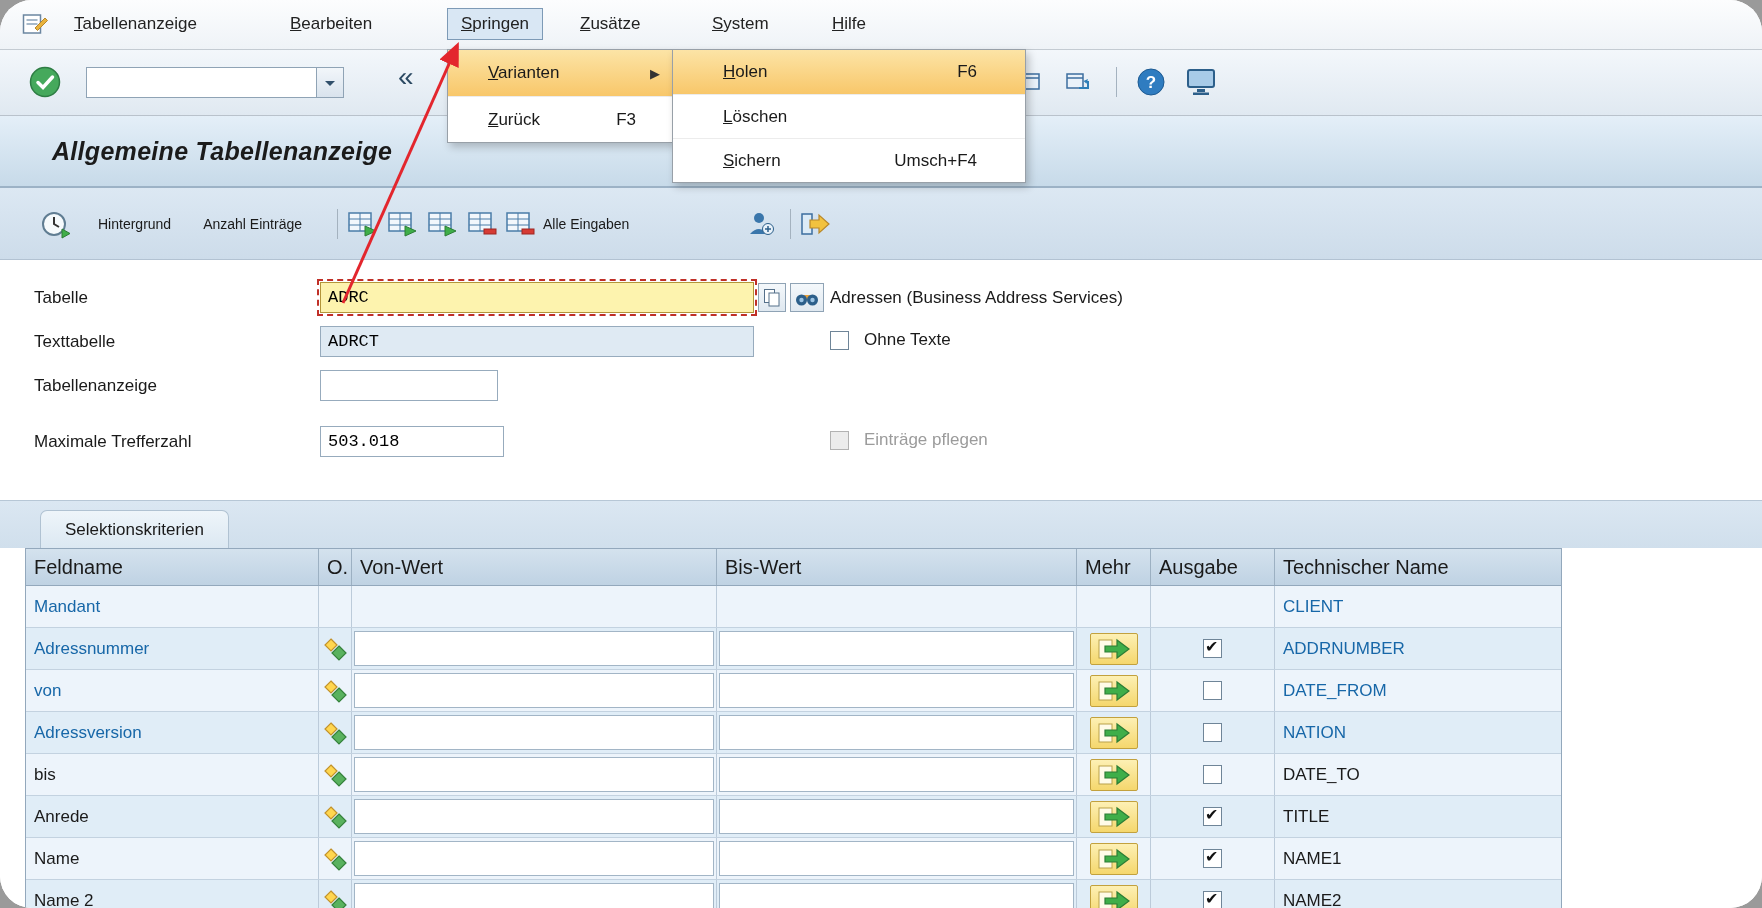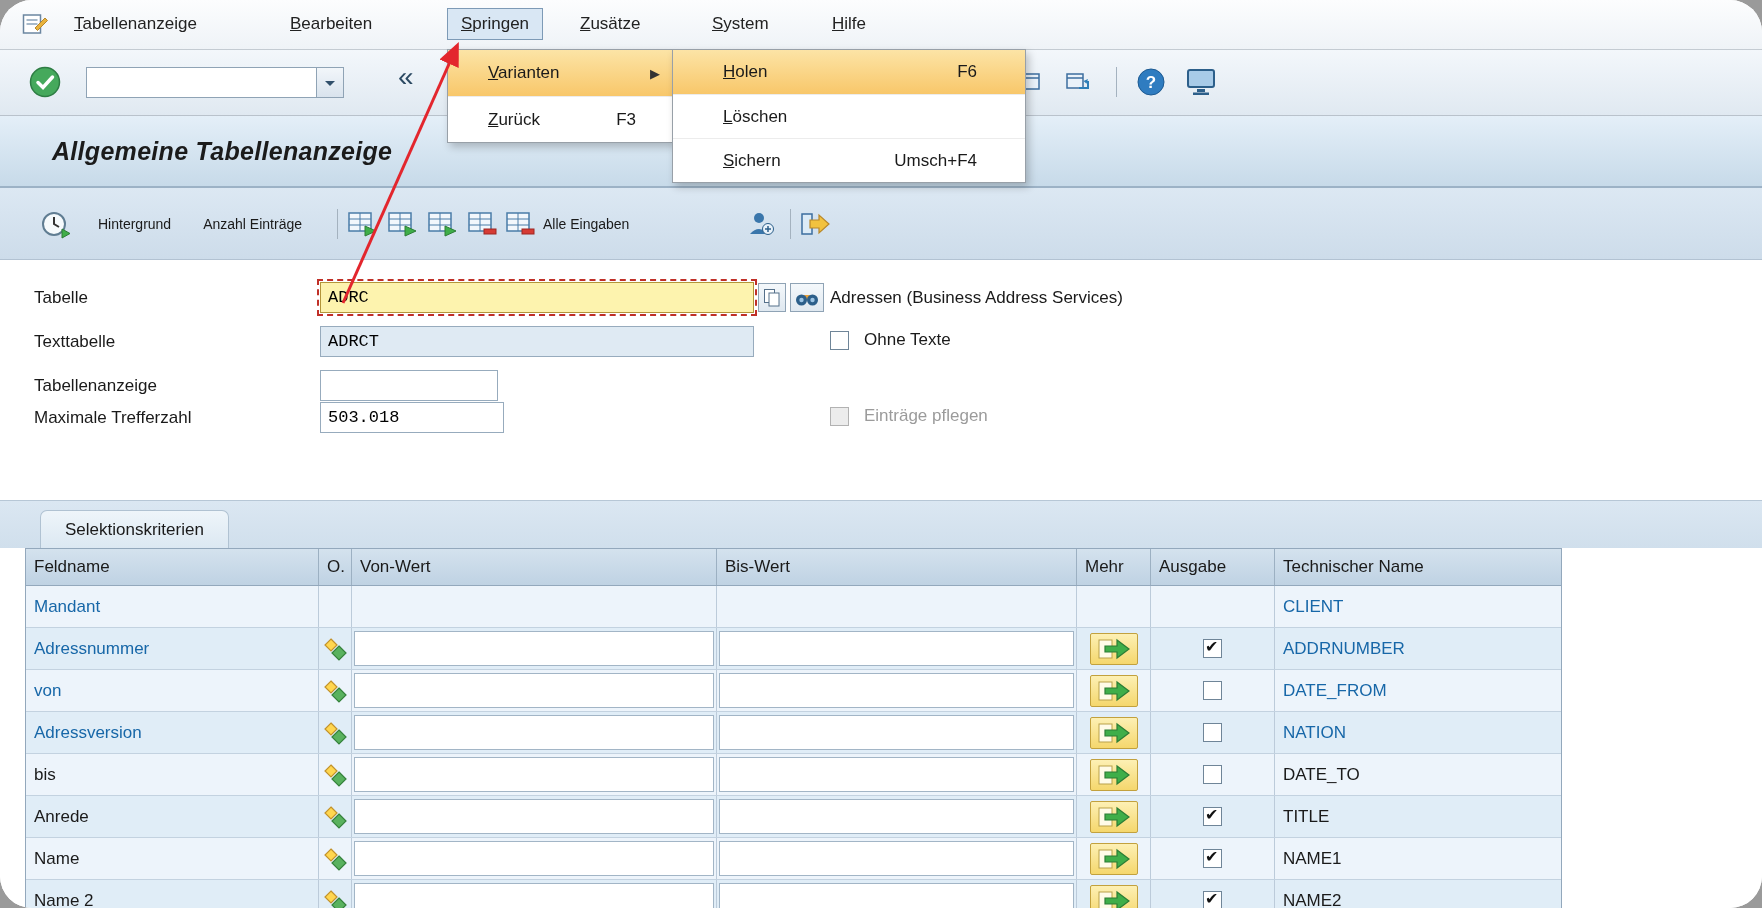--- a/index.html
+++ b/index.html
@@ -60,21 +60,21 @@
   .cbrow.disabled span{color:#9b9b9b;}
 
   
   .selgroup{position:relative;height:408px;background:#fff;}
   .strip{height:48px;background:linear-gradient(#dbe7f2,#d0dfec);border-top:1px solid #b7c7d6;position:relative;}
   .strip-tab{position:absolute;left:40px;bottom:0;padding:9px 24px 8px;font-size:17px;
              background:linear-gradient(#eef5fa,#dce8f2);border:1px solid #b0c2d2;border-bottom:none;border-radius:7px 7px 0 0;}
   .table{margin-left:25px;width:1537px;border-left:1px solid #93a8bc;border-right:1px solid #93a8bc;}
   .sel-grid{display:grid;grid-template-columns:293px 33px 365px 360px 74px 124px 287px;}
   .thead{background:linear-gradient(#d4e2ee,#bfd2e3);border-top:1px solid #93a8bc;border-bottom:1px solid #93a8bc;height:38px;}
-  .hc{font-size:17px;line-height:36px;padding-left:8px;border-right:1px solid #9cb0c2;white-space:nowrap;overflow:hidden;}
+  .hc{font-size:20px;line-height:36px;padding-left:8px;border-right:1px solid #9cb0c2;white-space:nowrap;overflow:hidden;}
   .hc:last-child{border-right:none;}
   .sel-row{height:42px;border-bottom:1px solid #c3d2e0;}
   .r-odd{background:#edf4fb;}
   .r-even{background:#e0edf7;}
   .sc{border-right:1px solid #bccbda;display:flex;align-items:center;overflow:hidden;}
   .sc:last-child{border-right:none;}
   .sc.field,.sc.tech{padding-left:8px;font-size:17px;white-space:nowrap;}
   .link{color:#1767a8;}
   .cell-input{width:calc(100% - 4px);height:35px;margin:0 2px;background:#fff;border:1px solid #a2b5c6;}
   .ocell,.mcell,.acell{justify-content:center;}
@@ -265,21 +265,21 @@
       <input class="fin" id="texttabelle" readonly="" value="ADRCT" style="">
       <span class="cbrow">
         <span class="cbx"></span>
         <span>Ohne Texte</span>
       </span>
     </div>
     <div class="frow" style="top:110px">
       <span class="flabel">Tabellenanzeige</span>
       <input class="fin" id="anzvariante" value="" style="">
     </div>
-    <div class="frow" style="top:142px">
+    <div class="frow" style="top:166px">
       <span class="flabel">Maximale Trefferzahl</span>
       <input class="fin" id="maxtreffer" value="503.018" style="">
       <span class="cbrow disabled">
         <span class="cbx disabled"></span>
         <span>Einträge pflegen</span>
       </span>
     </div>
   </div>
 
   <div class="selgroup">

